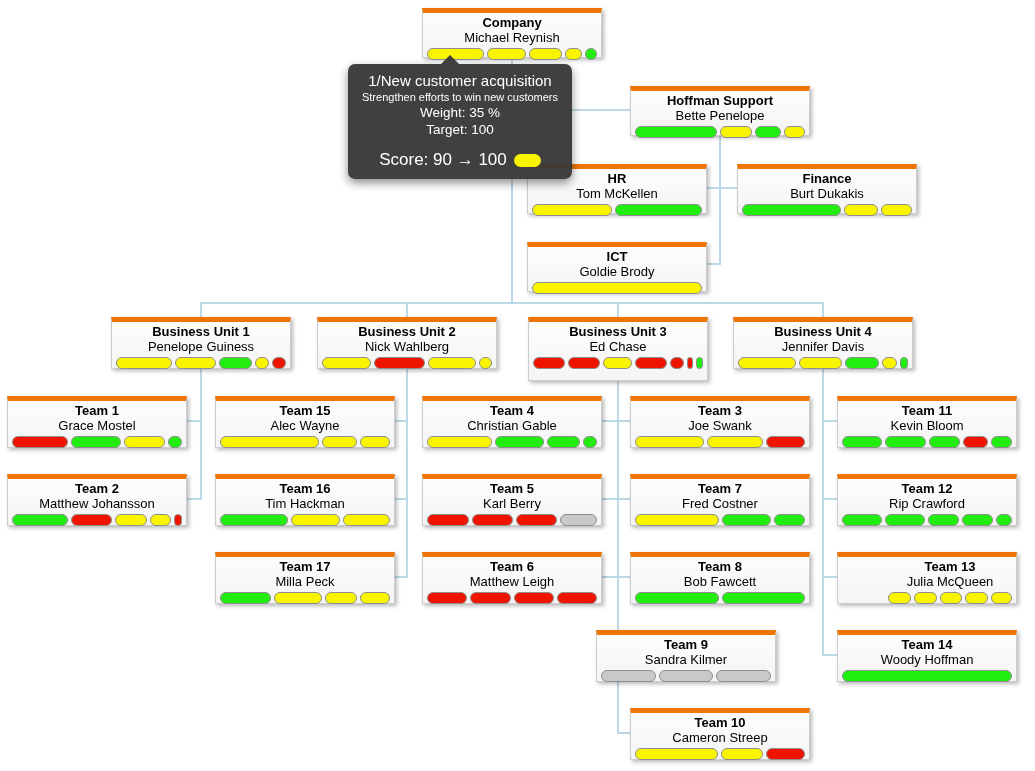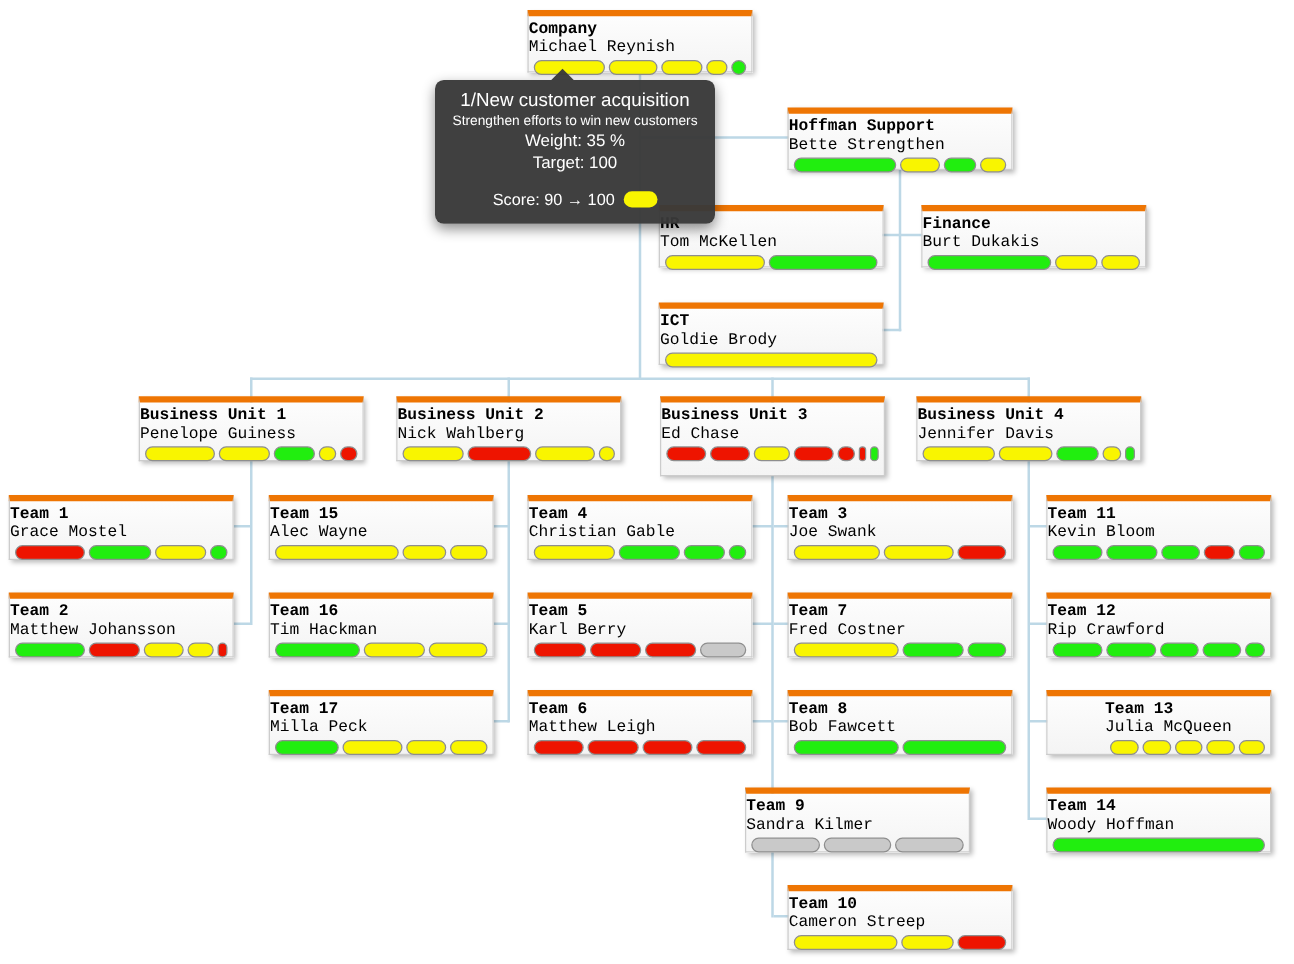--- a/index.html
+++ b/index.html
@@ -3,36 +3,36 @@
 <meta charset="utf-8">
 <style>
   html,body{margin:0;padding:0;background:#ffffff;}
   #canvas{position:relative;width:1035px;height:771px;overflow:hidden;
           font-family:"Liberation Sans", sans-serif;background:#ffffff;}
   .ln{position:absolute;background:#bdd8e6;z-index:0;}
   .node{position:absolute;box-sizing:border-box;z-index:1;
         background:linear-gradient(#fdfdfd,#f4f4f4);
         border:1px solid #cccccc;border-top:5px solid #ee7503;
         box-shadow:2px 2px 4px rgba(0,0,0,0.28);
-        cursor:pointer;font-family:Liberation Mono, monospace;}
+        text-align:center;cursor:pointer;}
   .node .t{font-weight:bold;font-size:13px;line-height:15px;margin-top:2px;color:#000;}
   .node .p{font-size:13px;line-height:15px;color:#000;}
   .bars{display:flex;gap:3px;margin:3px 4px 0 4px;height:12px;}
   .pill{border:1px solid #8e8e8e;border-radius:7px;height:12px;box-sizing:border-box;min-width:4px;}
   #tooltip{position:absolute;left:348px;top:64px;width:216px;z-index:10;
            background:rgba(56,56,56,0.96);border-radius:7px;color:#ffffff;
            text-align:center;padding:7px 4px 11px 4px;
            box-shadow:0 4px 10px rgba(0,0,0,0.45);}
   .tt-arrow{position:absolute;top:-9px;left:93px;width:0;height:0;
             border-left:9px solid transparent;border-right:9px solid transparent;
             border-bottom:9px solid rgba(56,56,56,0.96);}
   .tt-title{font-size:15px;line-height:19px;}
   .tt-sub{font-size:11px;line-height:14px;}
   .tt-line{font-size:13.5px;line-height:17px;}
-  .tt-score{font-size:13px;line-height:17px;margin-top:13px;}
+  .tt-score{font-size:17px;line-height:17px;margin-top:13px;}
   .tt-pill{display:inline-block;width:27px;height:13px;border-radius:7px;
            background:#f9f500;margin-left:7px;vertical-align:-2px;}
 </style>
 </head>
 <body>
 
 <div id="canvas">
   <div id="lines">
       <div class="ln" style="left: 511px; top: 57px; width: 2px; height: 246px;"></div>
       <div class="ln" style="left: 511px; top: 109px; width: 120px; height: 2px;"></div>
@@ -69,21 +69,21 @@
         <div class="bars">
           <span class="pill" style="background: rgb(249, 245, 0); flex-grow: 60;"></span>
           <span class="pill" style="background: rgb(249, 245, 0); flex-grow: 40;"></span>
           <span class="pill" style="background: rgb(249, 245, 0); flex-grow: 34;"></span>
           <span class="pill" style="background: rgb(249, 245, 0); flex-grow: 16;"></span>
           <span class="pill" style="background: rgb(33, 238, 15); flex-grow: 11;"></span>
         </div>
       </div>
       <div class="node" style="left: 630px; top: 86px; width: 180px; height: 50px;">
         <div class="t">Hoffman Support</div>
-        <div class="p">Bette Strengthen</div>
+        <div class="p">Bette Penelope</div>
         <div class="bars">
           <span class="pill" style="background: rgb(33, 238, 15); flex-grow: 86;"></span>
           <span class="pill" style="background: rgb(249, 245, 0); flex-grow: 33;"></span>
           <span class="pill" style="background: rgb(33, 238, 15); flex-grow: 25;"></span>
           <span class="pill" style="background: rgb(249, 245, 0); flex-grow: 21;"></span>
         </div>
       </div>
       <div class="node" style="left: 527px; top: 164px; width: 180px; height: 50px;">
         <div class="t">HR</div>
         <div class="p">Tom McKellen</div>

